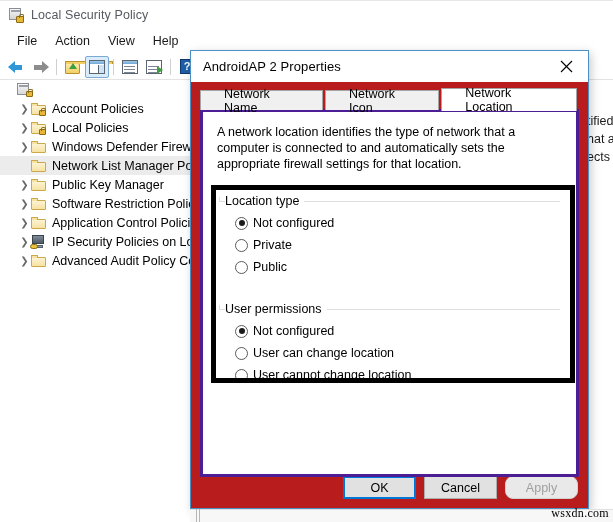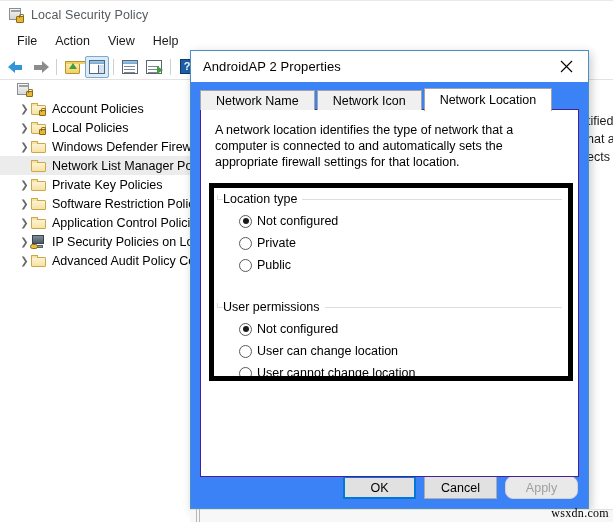--- a/index.html
+++ b/index.html
@@ -362,21 +362,21 @@
     color: #1a1a1a;
     line-height: 18px;
     white-space: nowrap;
   }
 
   
   #dialog {
     position: absolute;
     left: 190px; top: 50px;
     width: 399px; height: 459px;
-    background: #3b82f6;
+    background: #b91c1c;
     border: 1px solid #4a90c4;
     box-sizing: border-box;
     box-shadow: 2px 3px 9px rgba(0,0,0,0.22);
   }
   #dlg-titlebar {
     position: absolute;
     left: 0; top: 0; right: 0;
     height: 31px;
     background: #ffffff;
     display: flex;
@@ -402,21 +402,21 @@
     position: absolute;
     left: 9px; top: 37px;
     right: 9px;
     height: 22px;
     display: flex;
     align-items: flex-end;
     z-index: 3;
   }
   .tab {
     height: 20px;
-    padding: 0 15px;
+    padding: 0 23px;
     display: flex;
     align-items: center;
     font-size: 12.5px;
     color: #000;
     background: #f0f0f0;
     border: 1px solid #a4a4a4;
     border-bottom: none;
     box-sizing: border-box;
     margin-right: 2px;
     cursor: default;
@@ -429,21 +429,21 @@
     z-index: 4;
     margin-bottom: -1px;
   }
 
   #tabpanel {
     position: absolute;
     left: 9px; top: 58px;
     right: 9px;
     height: 368px;
     background: #ffffff;
-    border: 1px solid #4c1d95;
+    border: 3px solid #4c1d95;
     box-sizing: border-box;
     z-index: 2;
   }
   #tab-desc {
     position: absolute;
     left: 14px; top: 12px;
     right: 14px;
     font-size: 12.5px;
     line-height: 16px;
     color: #000;
@@ -483,21 +483,21 @@
     background: #dedede;
   }
   .gb-line .notch {
     position: absolute;
     left: 0; top: -4px;
     width: 1px; height: 5px;
     background: #dedede;
   }
   .gb-items {
     position: absolute;
-    left: 22px; top: 18px;
+    left: 16px; top: 18px;
     right: 0;
   }
   .radio-row {
     display: flex;
     align-items: center;
     height: 22px;
     cursor: default;
   }
   .radio {
     width: 13px; height: 13px;
@@ -712,21 +712,21 @@
       <span class="lbl">Network List Manager Policies</span>
     </div>
 
     <div class="tree-row">
       <span class="indent"></span>
       <span class="chevron">❯</span>
       <span class="ico tfolder">
         <span class="fb"></span>
           <span class="ft"></span>
       </span>
-      <span class="lbl">Private Key Policies</span>
+      <span class="lbl">Public Key Manager</span>
     </div>
 
     <div class="tree-row">
       <span class="indent"></span>
       <span class="chevron">❯</span>
       <span class="ico tfolder">
         <span class="fb"></span>
           <span class="ft"></span>
       </span>
       <span class="lbl">Software Restriction Policies</span>

